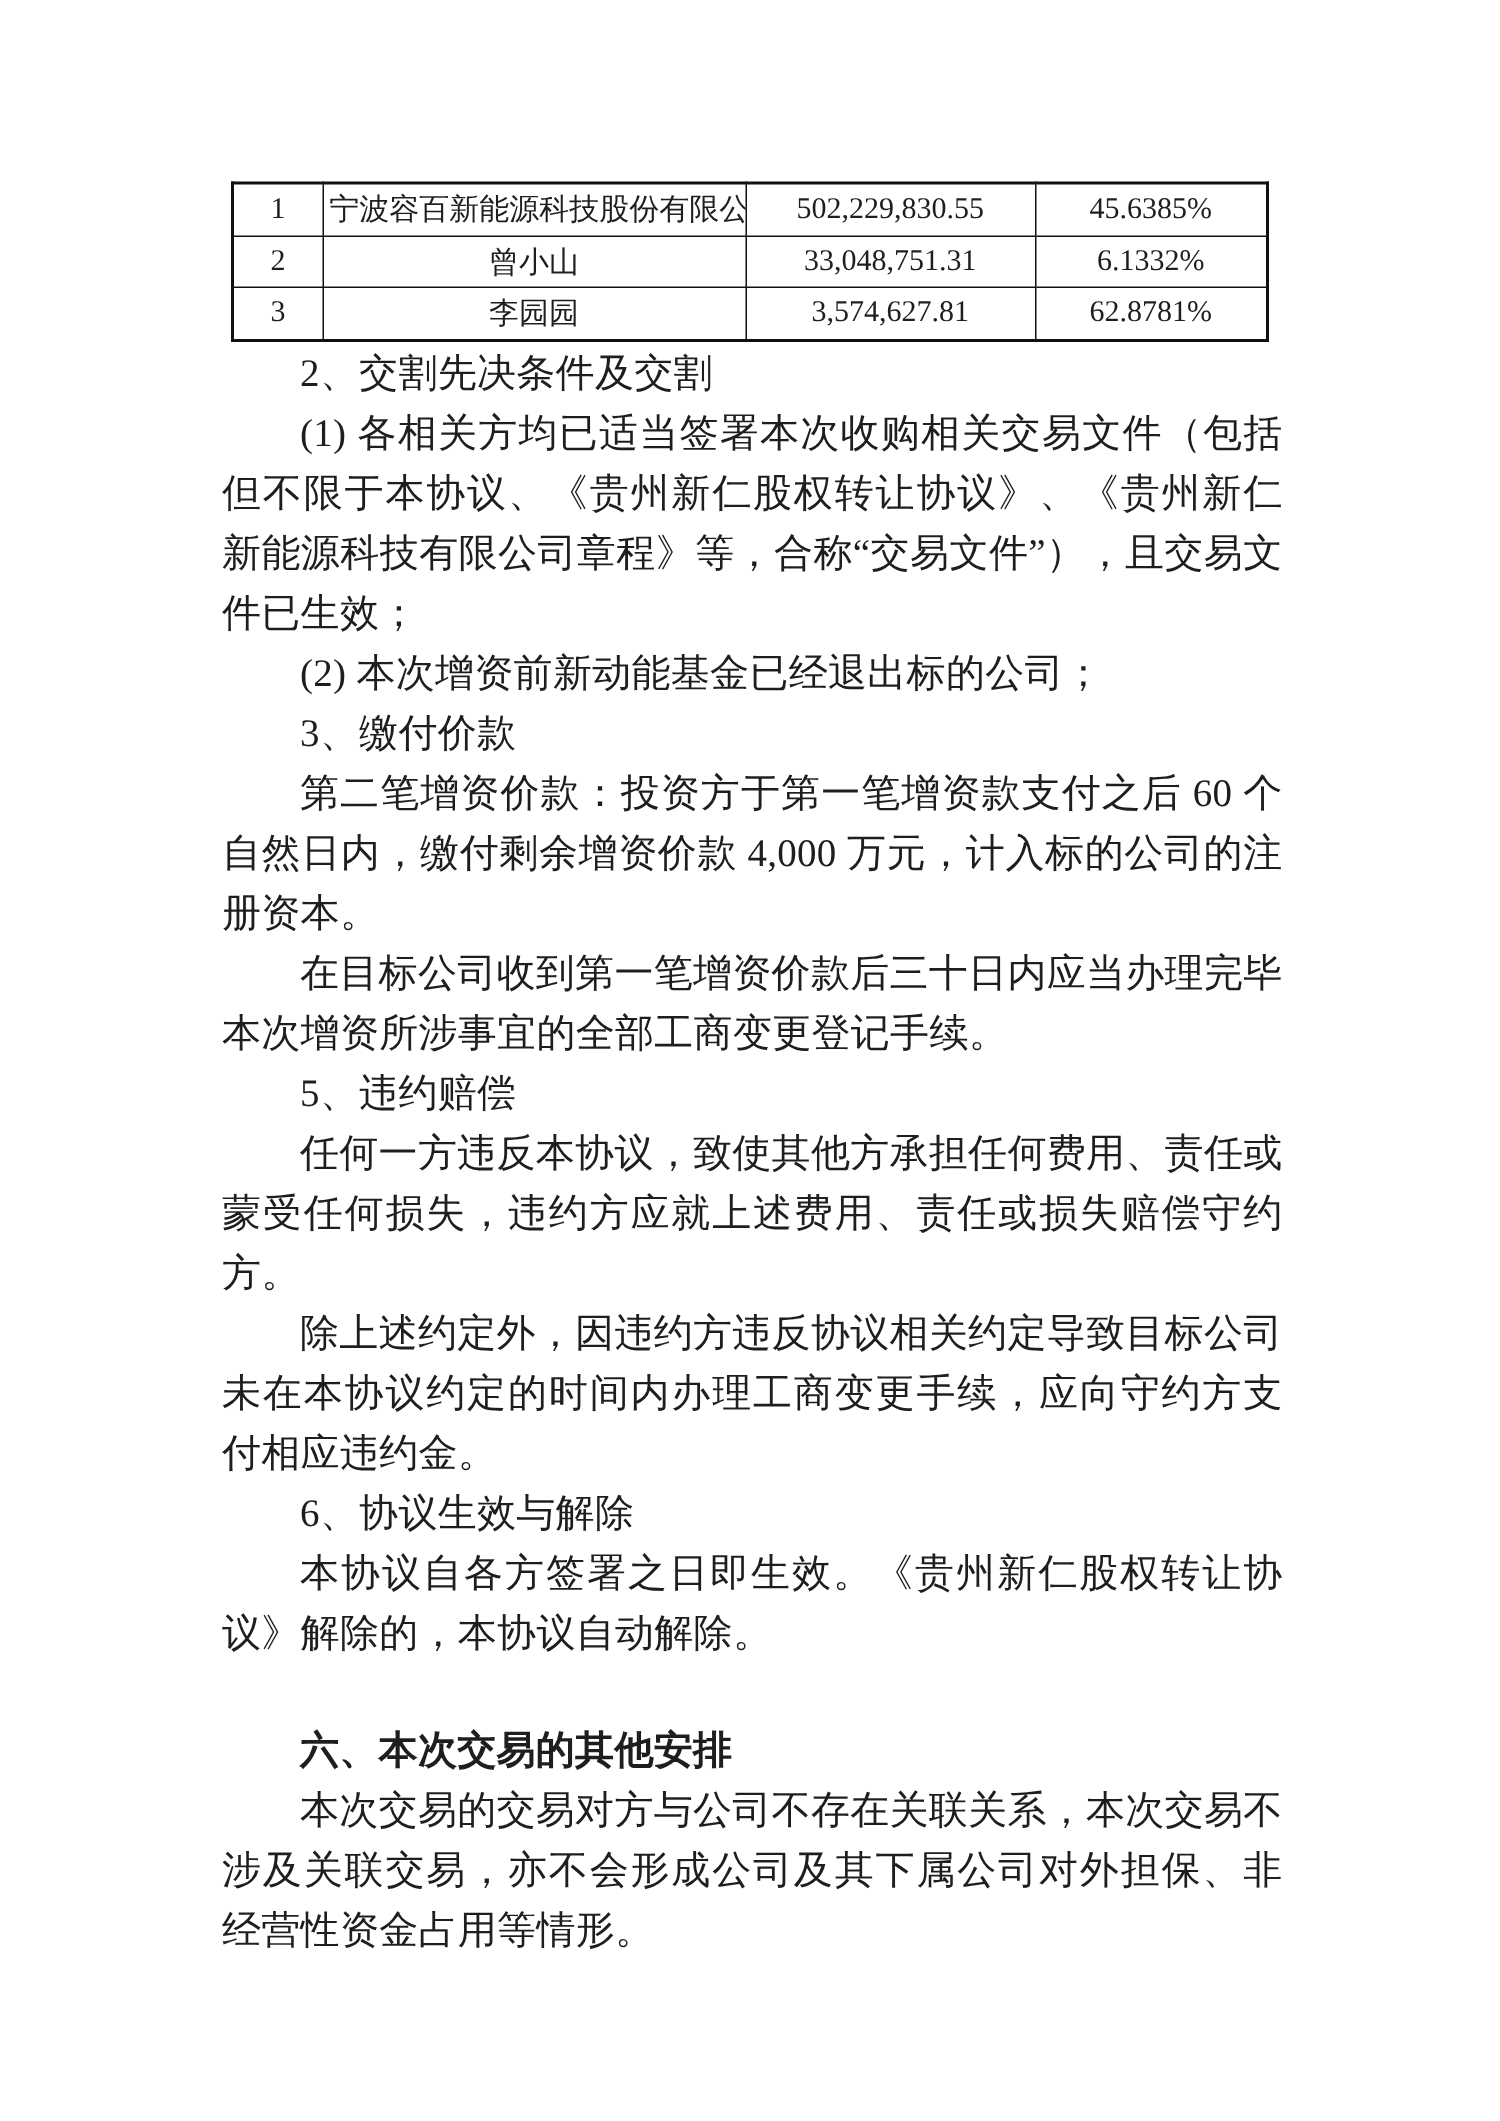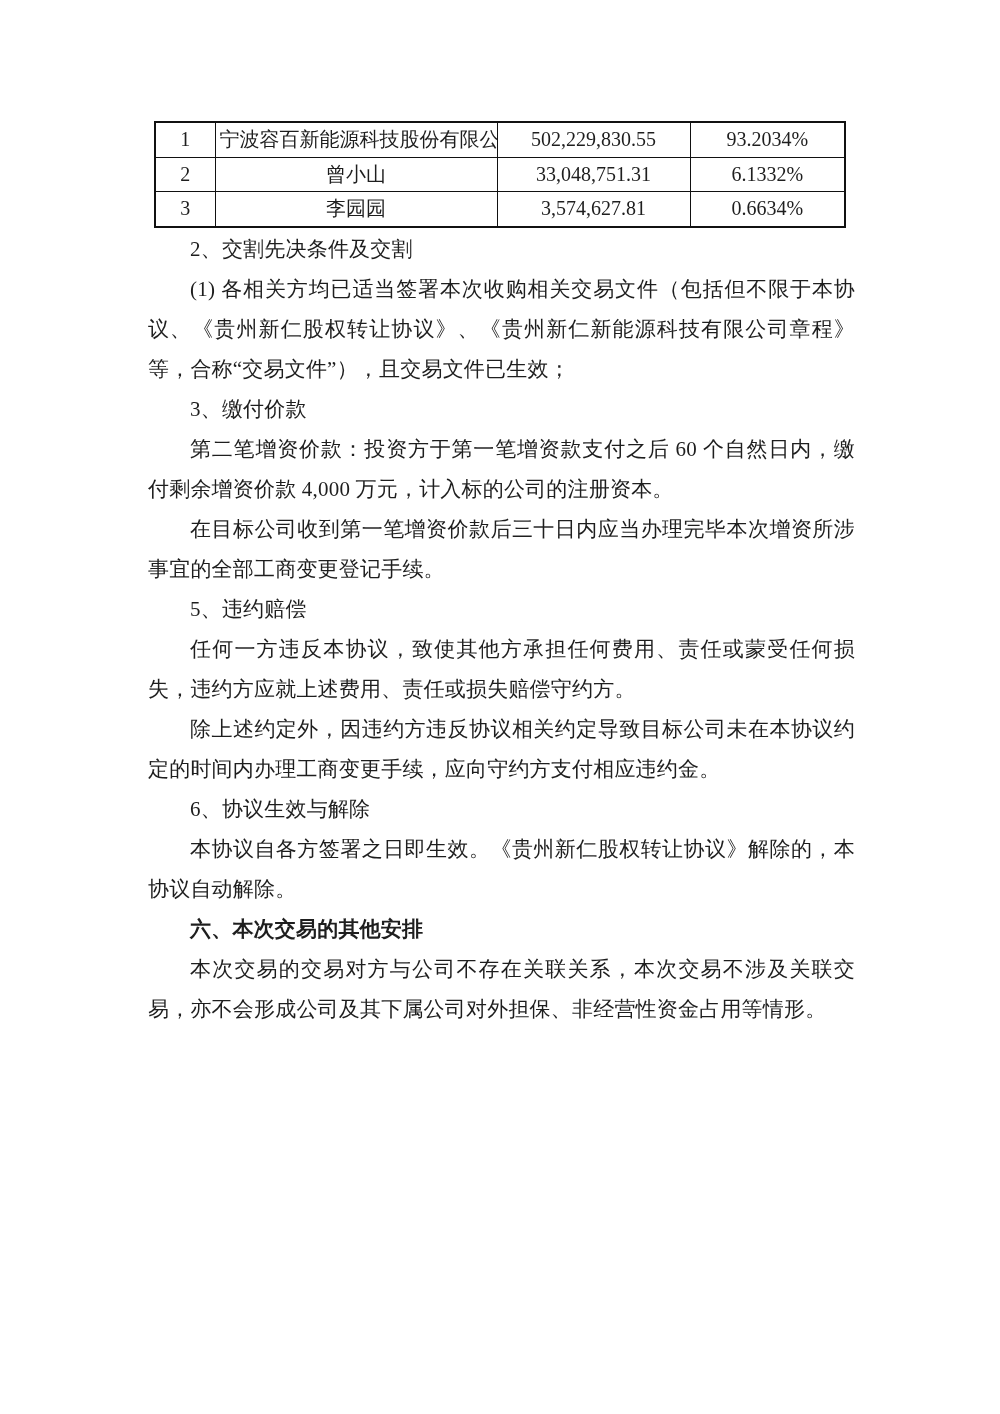--- a/index.html
+++ b/index.html
@@ -36,68 +36,70 @@
     height: 33.5px;
     padding: 0 4px;
     overflow: hidden;
     white-space: nowrap;
   }
   table.holders tr.total-row td { font-weight: bold; }
   
   .body-text { margin-top: 1px; }
   .para {
     margin: 0;
-    font-size: 21px;
+    font-size: 26px;
     line-height: 40px;
     text-align: justify;
     text-indent: 2em;
     letter-spacing: 0.2px;
   }
   .chapter {
     font-weight: bold;
+    margin-top: 38px;
   }
 </style>
 </head>
 <body>
 
 <div class="page">
   <div class="content">
 
     <table class="holders">
       <colgroup>
         <col style="width:60px">
         <col style="width:282px">
         <col style="width:193px">
         <col style="width:155px">
       </colgroup>
       <tbody>
         <tr>
           <td>1</td>
           <td>宁波容百新能源科技股份有限公司</td>
           <td>502,229,830.55</td>
-          <td>93.2034%</td>
+          <td>45.6385%</td>
         </tr>
         <tr>
           <td>2</td>
           <td>曾小山</td>
           <td>33,048,751.31</td>
           <td>6.1332%</td>
         </tr>
         <tr>
           <td>3</td>
           <td>李园园</td>
           <td>3,574,627.81</td>
-          <td>0.6634%</td>
+          <td>62.8781%</td>
         </tr>
       </tbody>
     </table>
 
     <div class="body-text">
       <p class="para">2、交割先决条件及交割</p>
       <p class="para">(1) 各相关方均已适当签署本次收购相关交易文件（包括但不限于本协议、《贵州新仁股权转让协议》、《贵州新仁新能源科技有限公司章程》等，合称“交易文件”），且交易文件已生效；</p>
+      <p class="para">(2) 本次增资前新动能基金已经退出标的公司；</p>
       <p class="para">3、缴付价款</p>
       <p class="para">第二笔增资价款：投资方于第一笔增资款支付之后 60 个自然日内，缴付剩余增资价款 4,000 万元，计入标的公司的注册资本。</p>
       <p class="para">在目标公司收到第一笔增资价款后三十日内应当办理完毕本次增资所涉事宜的全部工商变更登记手续。</p>
       <p class="para">5、违约赔偿</p>
       <p class="para">任何一方违反本协议，致使其他方承担任何费用、责任或蒙受任何损失，违约方应就上述费用、责任或损失赔偿守约方。</p>
       <p class="para">除上述约定外，因违约方违反协议相关约定导致目标公司未在本协议约定的时间内办理工商变更手续，应向守约方支付相应违约金。</p>
       <p class="para">6、协议生效与解除</p>
       <p class="para">本协议自各方签署之日即生效。《贵州新仁股权转让协议》解除的，本协议自动解除。</p>
       <p class="para chapter">六、本次交易的其他安排</p>
       <p class="para">本次交易的交易对方与公司不存在关联关系，本次交易不涉及关联交易，亦不会形成公司及其下属公司对外担保、非经营性资金占用等情形。</p>

